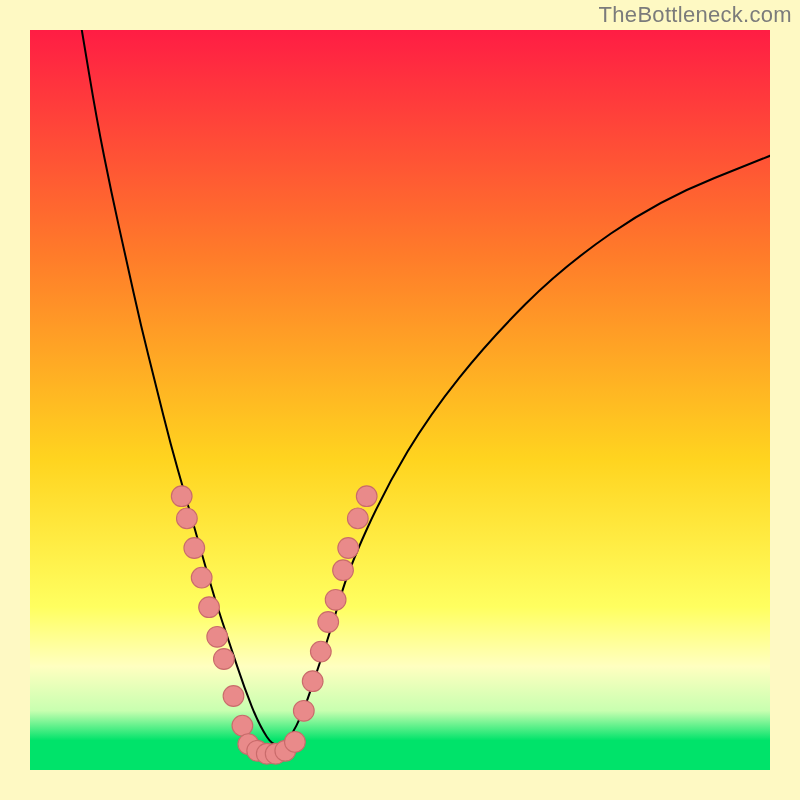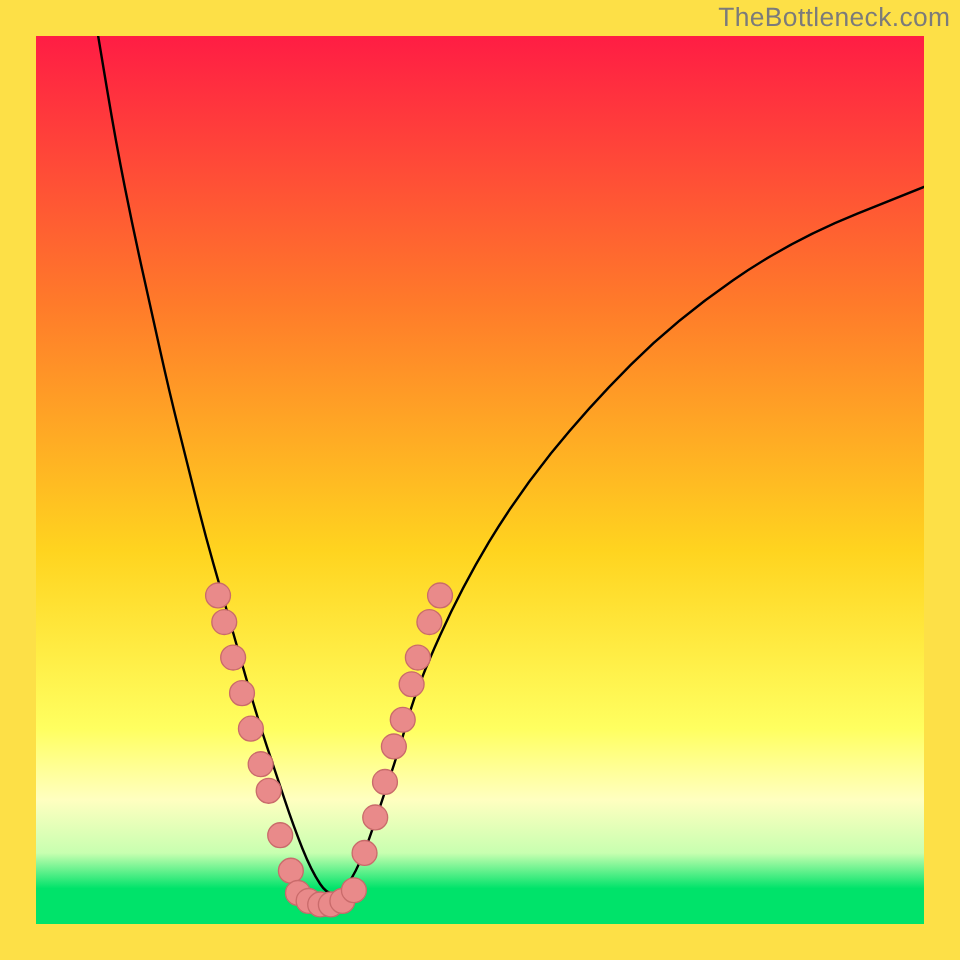--- a/index.html
+++ b/index.html
@@ -6,21 +6,21 @@
     margin: 0;
     padding: 0;
     width: 800px;
     height: 800px;
     overflow: hidden;
     font-family: Arial, Helvetica, sans-serif;
   }
   .outer {
     width: 800px;
     height: 800px;
-    background: #fde047;
+    background: #fef9c3;
     position: relative;
   }
   .plot {
     position: absolute;
     left: 30px;
     top: 30px;
     width: 740px;
     height: 740px;
     overflow: hidden;
   }

